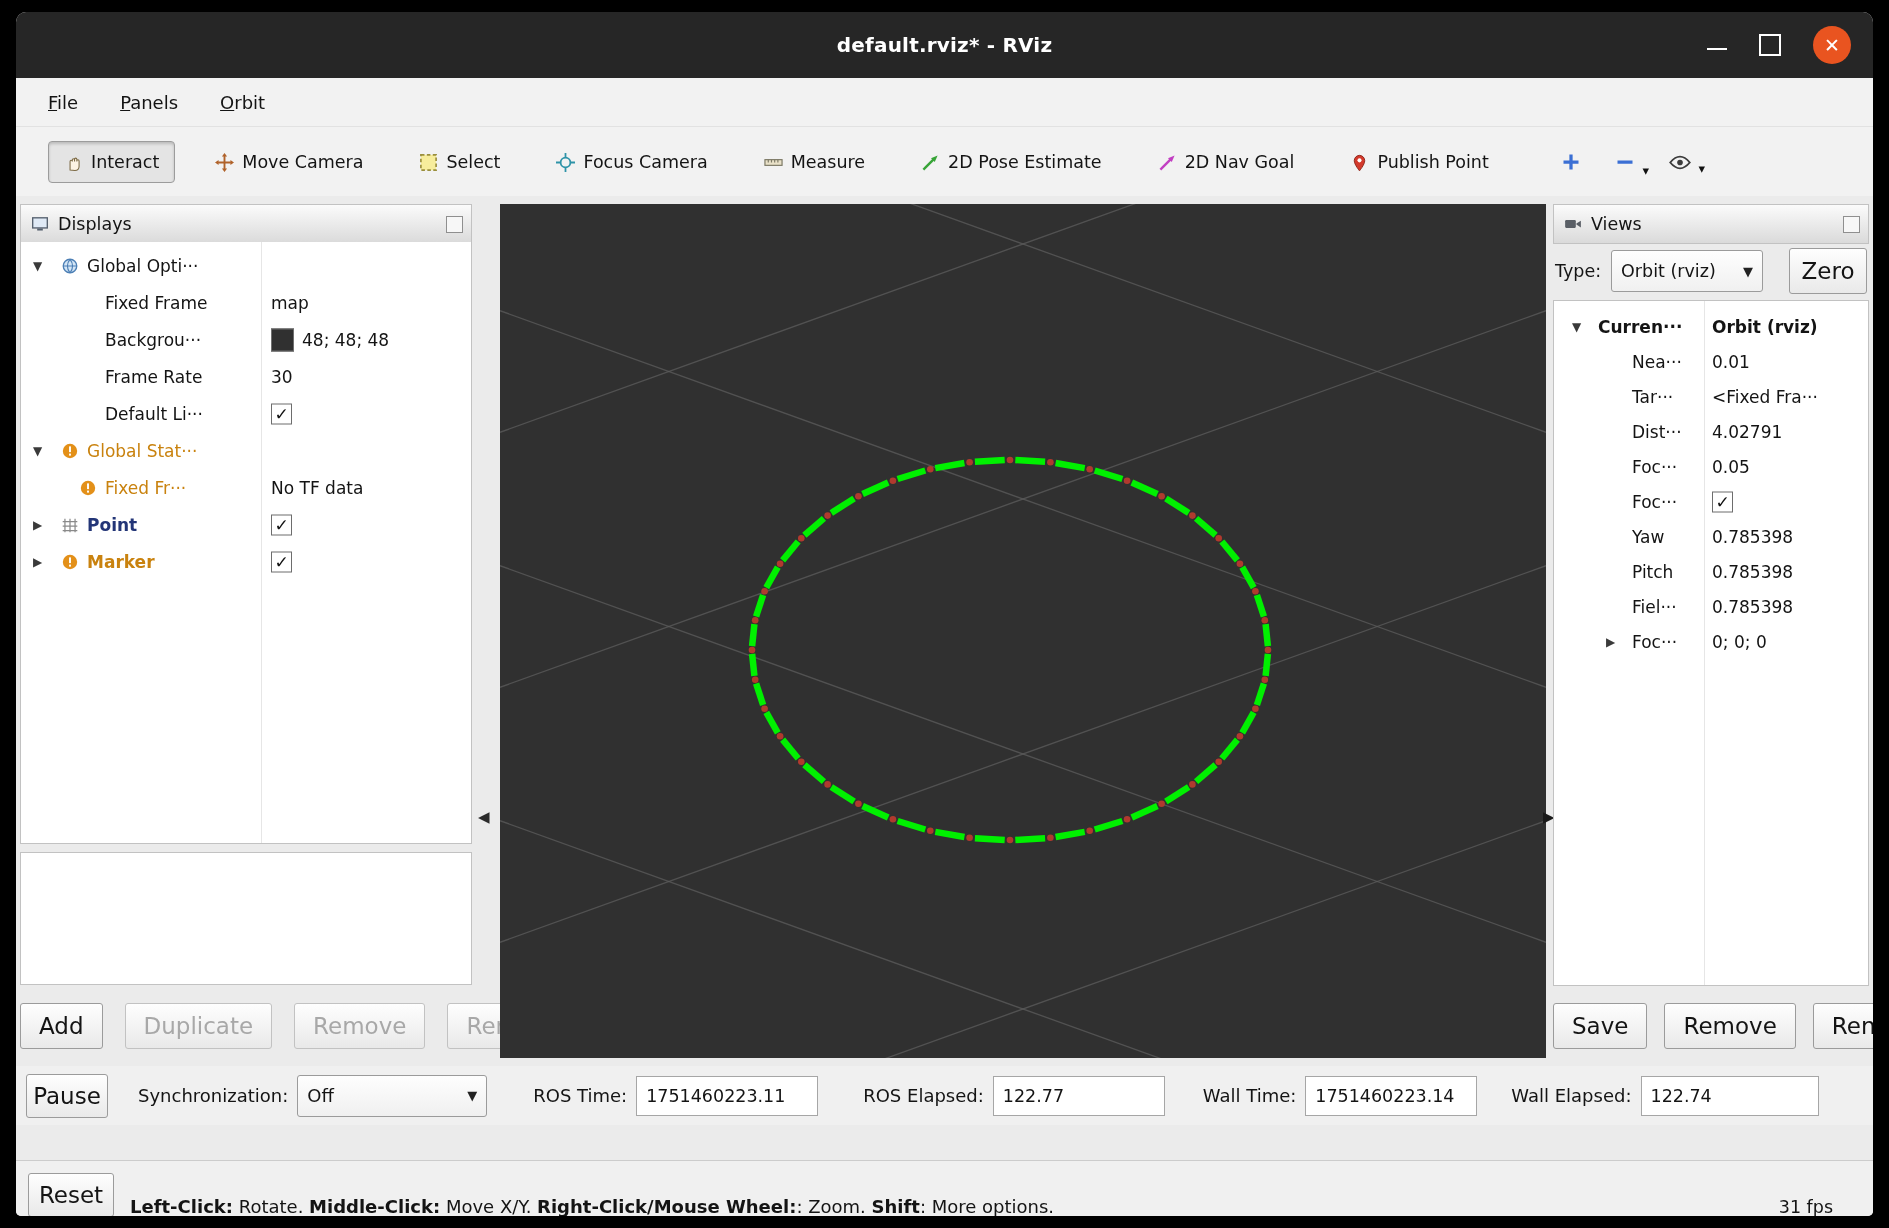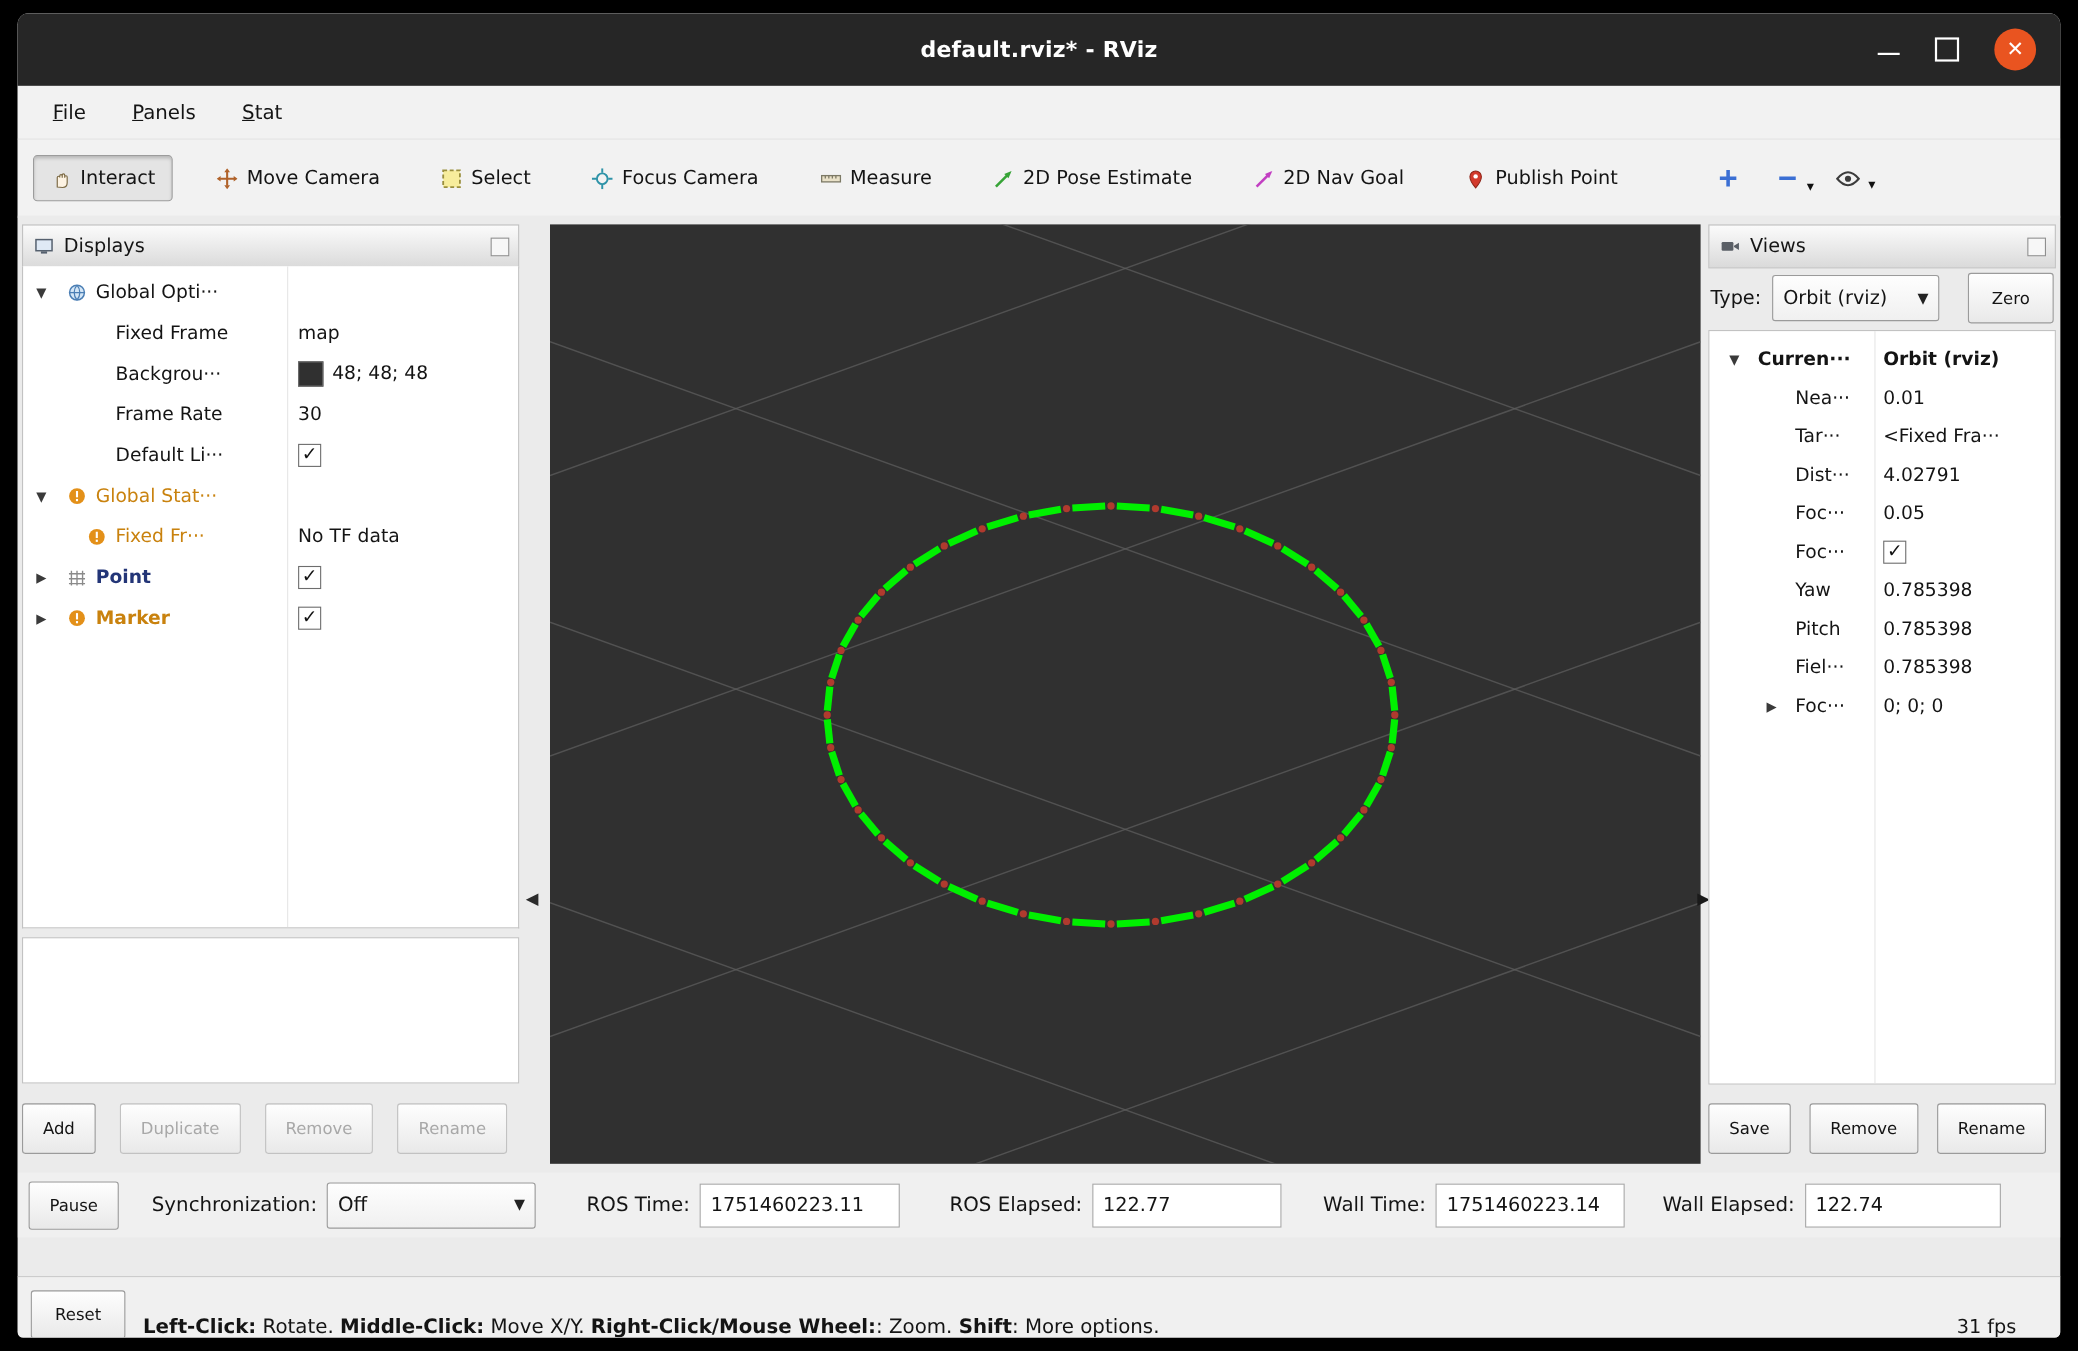--- a/index.html
+++ b/index.html
@@ -14,21 +14,21 @@
   .btn-min{width:20px;height:2.5px;background:#fff;margin-top:8px;}
   .btn-max{width:18px;height:18px;border:2px solid #fff;}
   .btn-close{width:38px;height:38px;border-radius:50%;background:#E95420;color:#fff;display:flex;
              align-items:center;justify-content:center;font-size:19px;font-weight:bold;}
   
   .menubar{height:48px;background:#f2f2f2;display:flex;align-items:center;gap:42px;padding-left:32px;
            font-size:18px;border-bottom:1px solid #e2e2e2;}
   .menu-item::first-letter{text-decoration:underline;}
   
   .toolbar{height:70px;background:#f2f2f2;border-bottom:1px solid #cfcfcf;display:flex;align-items:center;
-           padding-left:14px;position:relative;}
+           padding-left:32px;position:relative;}
   .tool{display:flex;align-items:center;gap:8px;font-size:17.5px;padding:10px 15px;margin-right:24px;
         border:1px solid transparent;border-radius:4px;white-space:nowrap;}
   .tool.selected{background:#e4e4e4;border:1px solid #9c9c9c;box-shadow:inset 0 2px 3px rgba(0,0,0,.18);}
   .ticon svg{display:block;width:19px;height:19px;}
   .toolbar-right{position:absolute;left:1545px;top:0;height:100%;display:flex;align-items:center;gap:34px;}
   .tb-ico{position:relative;display:flex;align-items:center;}
   .tb-ico svg{display:block;}
   .tb-caret{position:absolute;right:-14px;bottom:-6px;font-size:13px;color:#111;}
   
   .main{position:absolute;top:184px;left:0;right:0;height:870px;background:#ebebeb;}
@@ -51,21 +51,21 @@
   .plabel.ok-bold{color:#233577;font-weight:bold;}
   .plabel.b,.vtext.b{font-weight:bold;}
   .pvalue{position:absolute;top:50%;transform:translateY(-50%);display:flex;align-items:center;gap:8px;
           font-size:17px;white-space:nowrap;}
   .swatch{width:21px;height:21px;background:#303030;border:1px solid #6f6f6f;}
   .cb{width:21px;height:21px;background:#fff;border:1.5px solid #6d6d6d;box-sizing:border-box;
       display:flex;align-items:center;justify-content:center;}
   .tick{font-size:17px;font-weight:bold;color:#111;line-height:1;}
   .info-box{position:absolute;left:0;right:0;top:648px;height:133px;background:#fff;border:1px solid #c2c2c2;box-sizing:border-box;}
   .panel-buttons{position:absolute;left:0;right:0;top:799px;display:flex;gap:22px;}
-  .pbtn{height:46px;padding:0 18px;font-size:15px;border:1px solid #9b9b9b;border-radius:3px;
+  .pbtn{height:46px;padding:0 18px;font-size:23px;border:1px solid #9b9b9b;border-radius:3px;
         background:linear-gradient(#fefefe,#e9e9e9);display:flex;align-items:center;justify-content:center;box-sizing:border-box;}
   .pbtn.disabled{color:#a8a8a8;border-color:#c2c2c2;}
   
   .viewport{position:absolute;left:484px;top:8px;width:1046px;height:854px;background:#303030;}
   #scene-svg{display:block;width:100%;height:100%;}
   .splitter-arrow-left{position:absolute;left:462px;top:612px;font-size:15px;color:#2b2b2b;}
   .splitter-arrow-right{position:absolute;left:1527px;top:612px;font-size:15px;color:#1a1a1a;}
   
   .views-panel{position:absolute;left:1537px;top:8px;width:316px;height:854px;}
   .views-typerow{position:absolute;top:44px;left:2px;right:2px;height:46px;display:flex;align-items:center;
@@ -107,21 +107,21 @@
       <div class="win-controls">
         <div class="btn-min"></div>
         <div class="btn-max"></div>
         <div class="btn-close">✕</div>
       </div>
     </div>
 
     <div class="menubar">
       <span class="menu-item">File</span>
       <span class="menu-item">Panels</span>
-      <span class="menu-item">Stat</span>
+      <span class="menu-item">Orbit</span>
     </div>
 
     <div class="toolbar">
       <div style="display:flex;align-items:center;">
           <div class="tool selected">
             <div class="ticon">
               <svg viewBox="0 0 16 16">
                 <path d="M5.1 14.3 5.1 7.1q0-1 .95-1t.95 1V5.9q0-1 .95-1t.95 1v1.3V5.3q0-1 .95-1t.95 1V7.2v-.5q0-1 .95-1t.95 1v4.4q0 3.6-3.5 3.6z" fill="#fdf3e3" stroke="#7c6a45" stroke-width="0.9"></path>
               </svg>
             </div>

